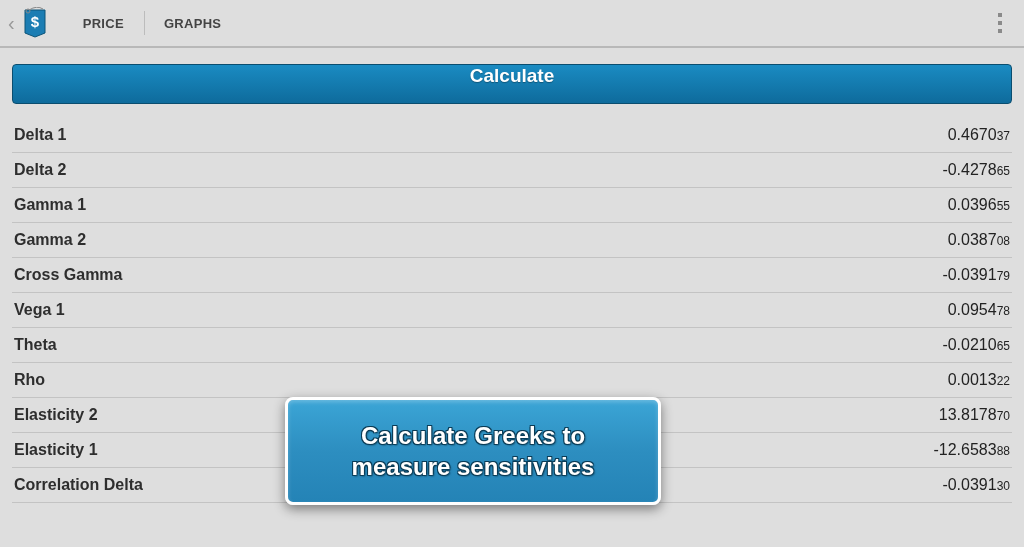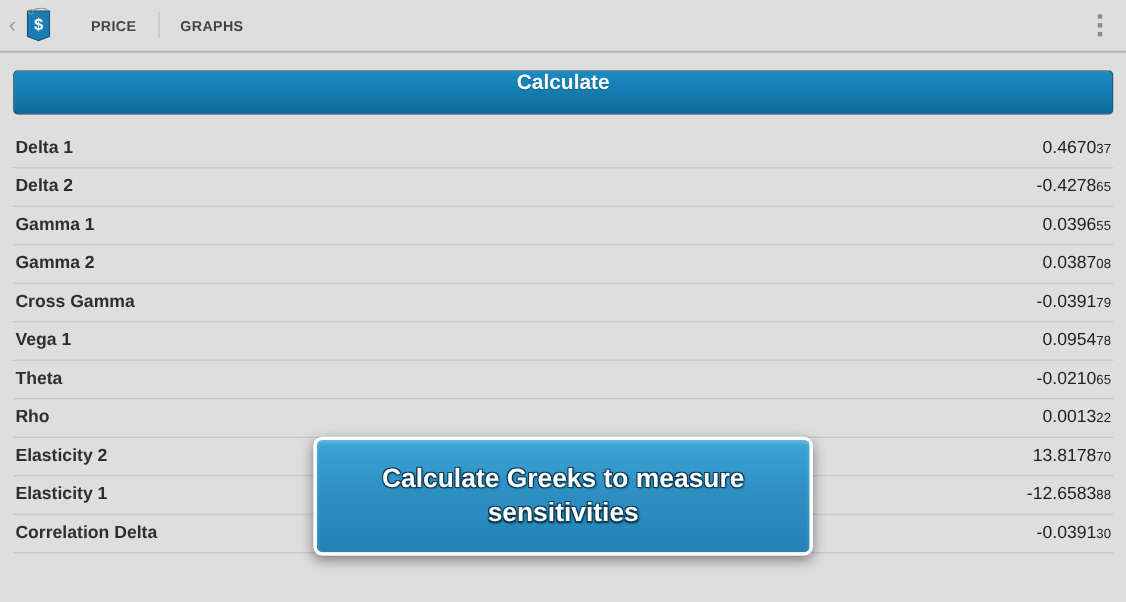--- a/index.html
+++ b/index.html
@@ -95,21 +95,21 @@
     color:#2e2e2e;
   }
   .row-label{font-size:16px;font-weight:bold;}
   .row-value{font-size:16px;font-weight:500;color:#222;}
   .row-value .sm{font-size:12px;}
 
   .overlay{
     position:absolute;
     left:285px;
     top:397px;
-    width:454px;
+    width:376px;
     height:108px;
     border-radius:8px;
     border:3px solid #fff;
     background: linear-gradient(#3ba5d6,#2d8ec0 50%,#2483b6);
     box-shadow: 0 4px 12px rgba(0,0,0,0.45), inset 0 2px 4px rgba(255,255,255,0.25);
     display:flex;align-items:center;justify-content:center;
     text-align:center;
     padding:10px 24px;
   }
   .overlay-text{

